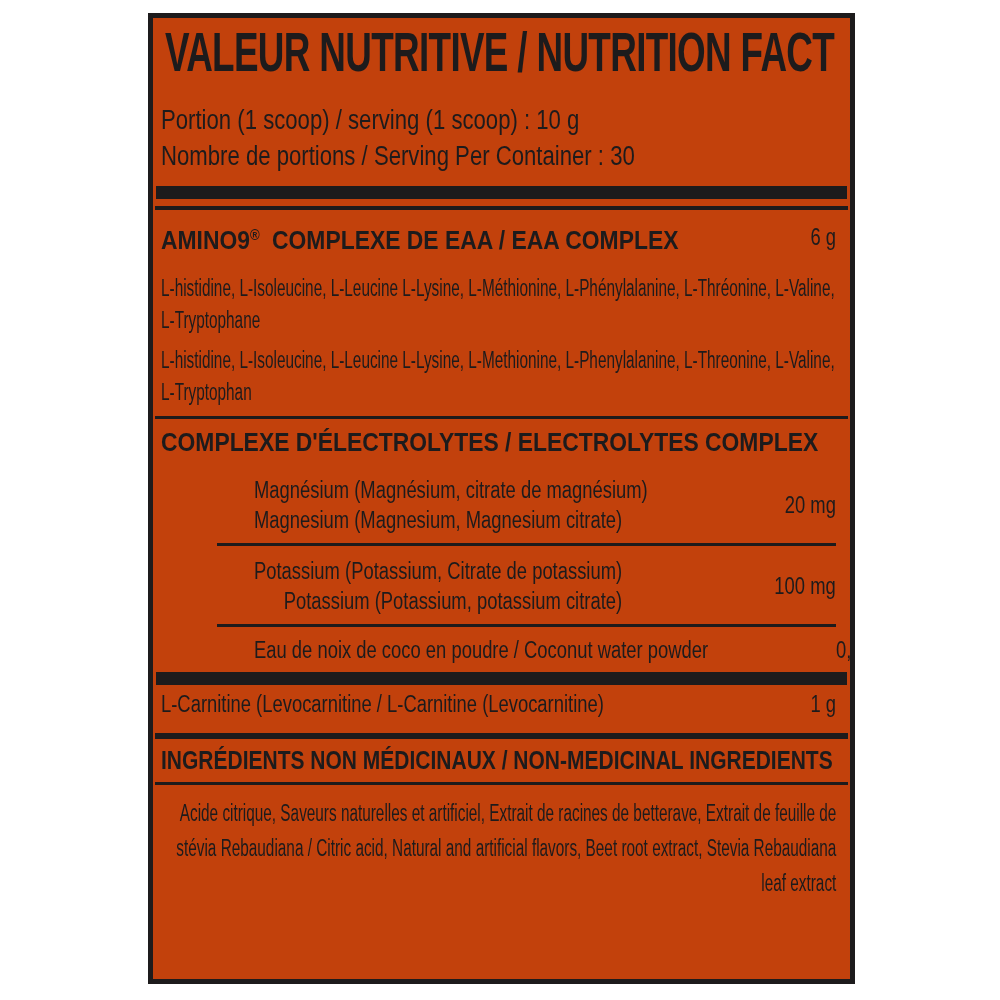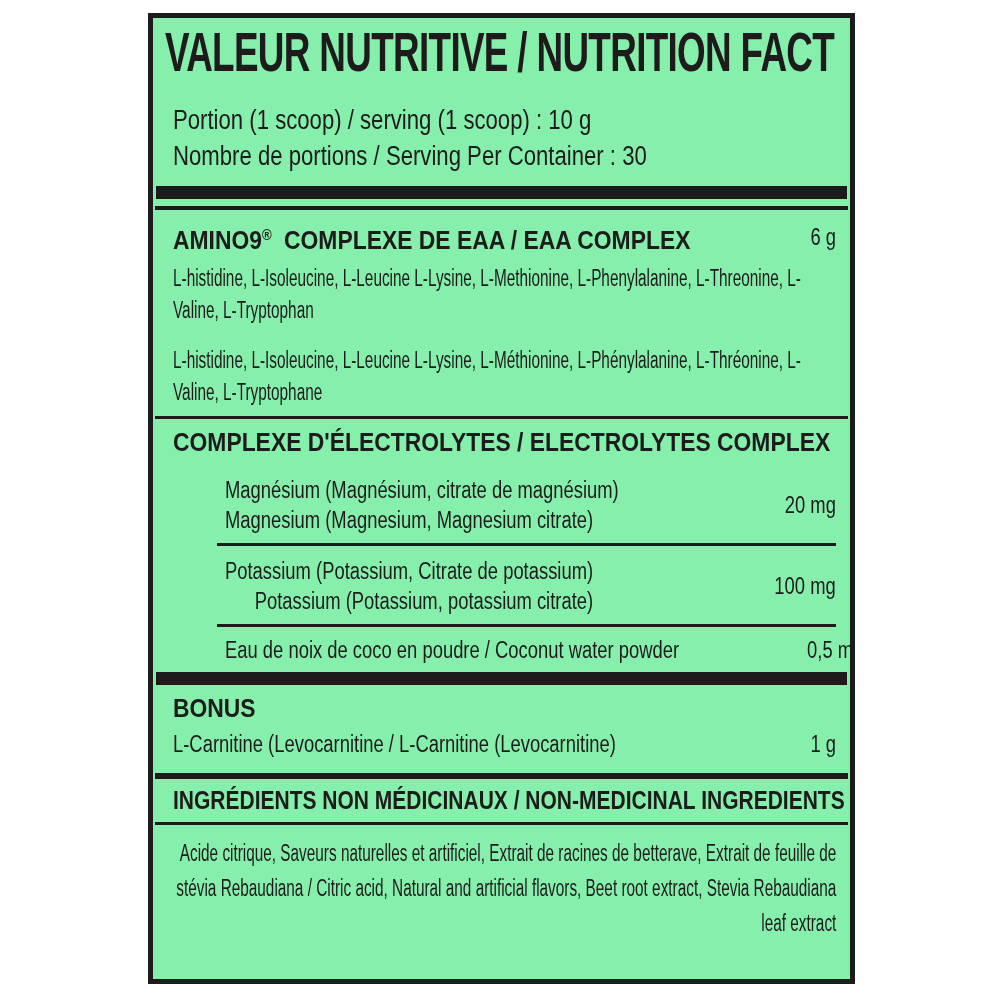--- a/index.html
+++ b/index.html
@@ -11,24 +11,24 @@
     font-family: "Liberation Sans", sans-serif;
     color: #1d1b1c;
   }
   .label-box {
     position: absolute;
     left: 148px;
     top: 13px;
     width: 697px;
     height: 961px;
     border: 5px solid #1d1b1c;
-    background: #86efac;
+    background: #c2410c;
     overflow: hidden;
   }
-  .pad { padding-left: 20px; padding-right: 14px; }
+  .pad { padding-left: 8px; padding-right: 14px; }
 
   
   .sx { display: inline-block; white-space: nowrap; }
   .sx67  { transform: scaleX(.67); transform-origin: 0 50%; }
   .sx82  { transform: scaleX(.82); transform-origin: 0 50%; }
   .sx88  { transform: scaleX(.88); transform-origin: 0 50%; }
   .sx84  { transform: scaleX(.84); transform-origin: 0 50%; }
   .sx80l { transform: scaleX(.80); transform-origin: 0 50%; }
   .sx80r { transform: scaleX(.80); transform-origin: 100% 50%; }
   .sx90r { transform: scaleX(.90); transform-origin: 100% 50%; }
@@ -66,21 +66,21 @@
   .list-fr { margin-top: 18px; }
   .list-en { margin-top: 8px; }
   .cw {
     width: 150%;
     transform: scaleX(.667);
     transform-origin: 0 0;
     font-size: 23px;
   }
 
   .elec-heading { margin-top: 10px; line-height: 26px; }
-  .sub-row { padding-left: 72px; }
+  .sub-row { padding-left: 101px; }
   .sub-row .lines { line-height: 30px; font-size: 23px; }
   .mag-row { margin-top: 16px; }
   .pot-row { margin-top: 10px; }
   .coco-row { margin-top: 10px; line-height: 26px; }
 
   .bonus-heading { margin-top: 10px; line-height: 26px; }
   .carnitine-row { margin-top: 6px; line-height: 26px; font-size: 23px; }
 
   .ing-heading { margin-top: 9px; line-height: 25px; }
   .ing-heading .sx { font-size: 25px; font-weight: bold; }
@@ -106,25 +106,25 @@
   <div class="bar-thick first"></div>
 
 
   <div class="rule rule-4"></div>
 
   <div class="row amino-row pad">
     <span class="sx sx88 heading-26"><span>AMINO9</span><sup>®</sup><span class="rest">COMPLEXE DE EAA / EAA COMPLEX</span></span>
     <span class="sx sx80r amt">6 g</span>
   </div>
 
+  <div class="list-block list-fr pad">
+    <div class="cw">L-histidine, L-Isoleucine, L-Leucine L-Lysine, L-Méthionine, L-Phénylalanine, L-Thréonine, L-Valine, L-Tryptophane</div>
+  </div>
   <div class="list-block list-en pad">
     <div class="cw">L-histidine, L-Isoleucine, L-Leucine L-Lysine, L-Methionine, L-Phenylalanine, L-Threonine, L-Valine, L-Tryptophan</div>
-  </div>
-  <div class="list-block list-fr pad">
-    <div class="cw">L-histidine, L-Isoleucine, L-Leucine L-Lysine, L-Méthionine, L-Phénylalanine, L-Thréonine, L-Valine, L-Tryptophane</div>
   </div>
 
   <div class="rule rule-3a"></div>
 
   <div class="elec-heading pad">
     <span class="sx sx88 heading-26">COMPLEXE D'ÉLECTROLYTES / ELECTROLYTES COMPLEX</span>
   </div>
 
   <div class="row sub-row mag-row" style="padding-right:14px;">
     <span class="sx sx80l lines">
@@ -146,23 +146,20 @@
 
   <div class="rule-sub"></div>
 
   <div class="row sub-row coco-row" style="padding-right:14px;">
     <span class="sx sx80l amt">Eau de noix de coco en poudre / Coconut water powder</span>
     <span class="sx sx80r amt">0,5 mg</span>
   </div>
 
   <div class="bar-thick second"></div>
 
-  <div class="bonus-heading pad">
-    <span class="sx sx88 heading-26">BONUS</span>
-  </div>
 
   <div class="row carnitine-row pad">
     <span class="sx sx80l">L-Carnitine (Levocarnitine / L-Carnitine (Levocarnitine)</span>
     <span class="sx sx80r">1 g</span>
   </div>
 
   <div class="rule rule-6"></div>
 
   <div class="ing-heading pad">
     <span class="sx sx84">INGRÉDIENTS NON MÉDICINAUX / NON-MEDICINAL INGREDIENTS</span>

